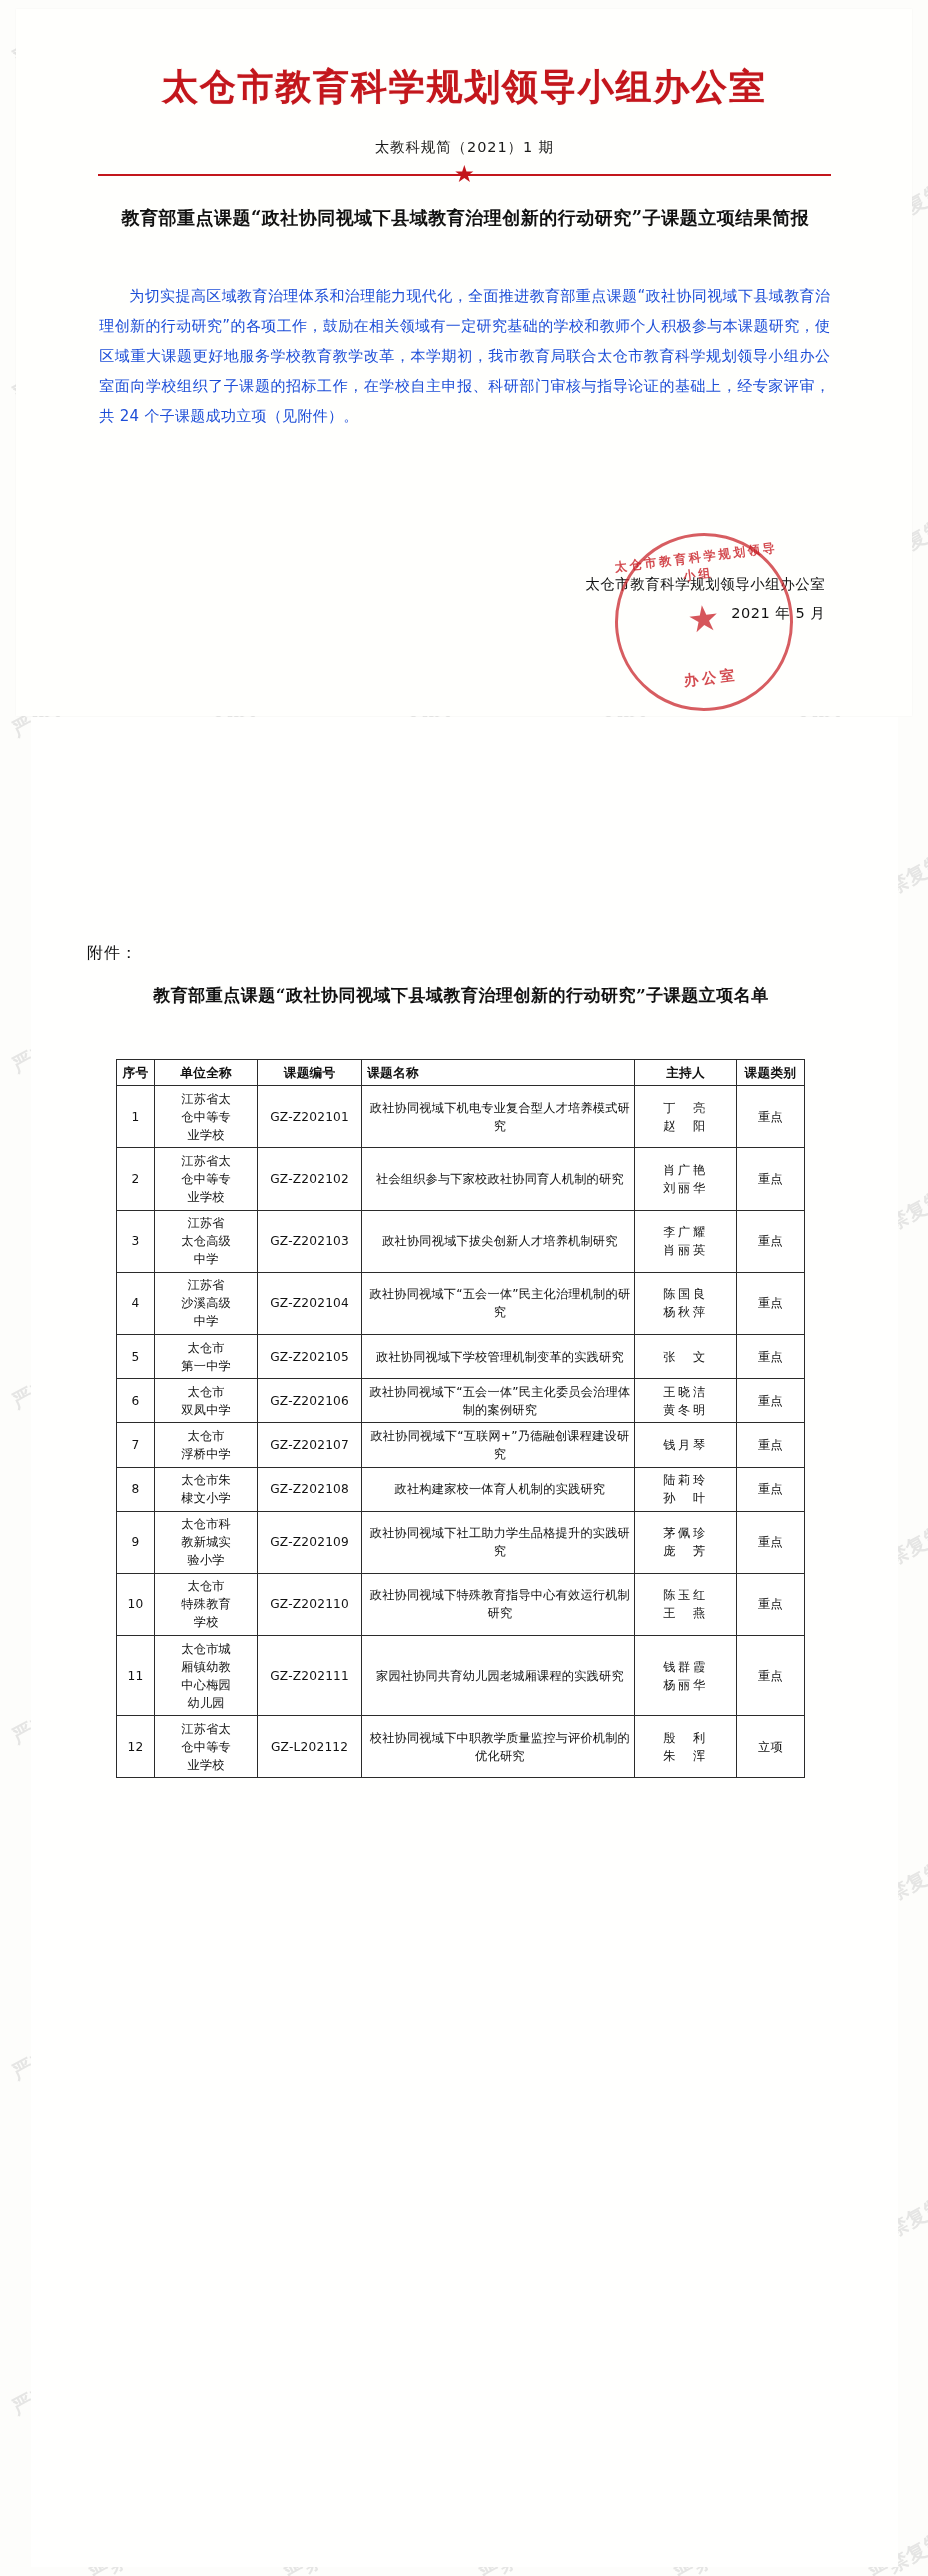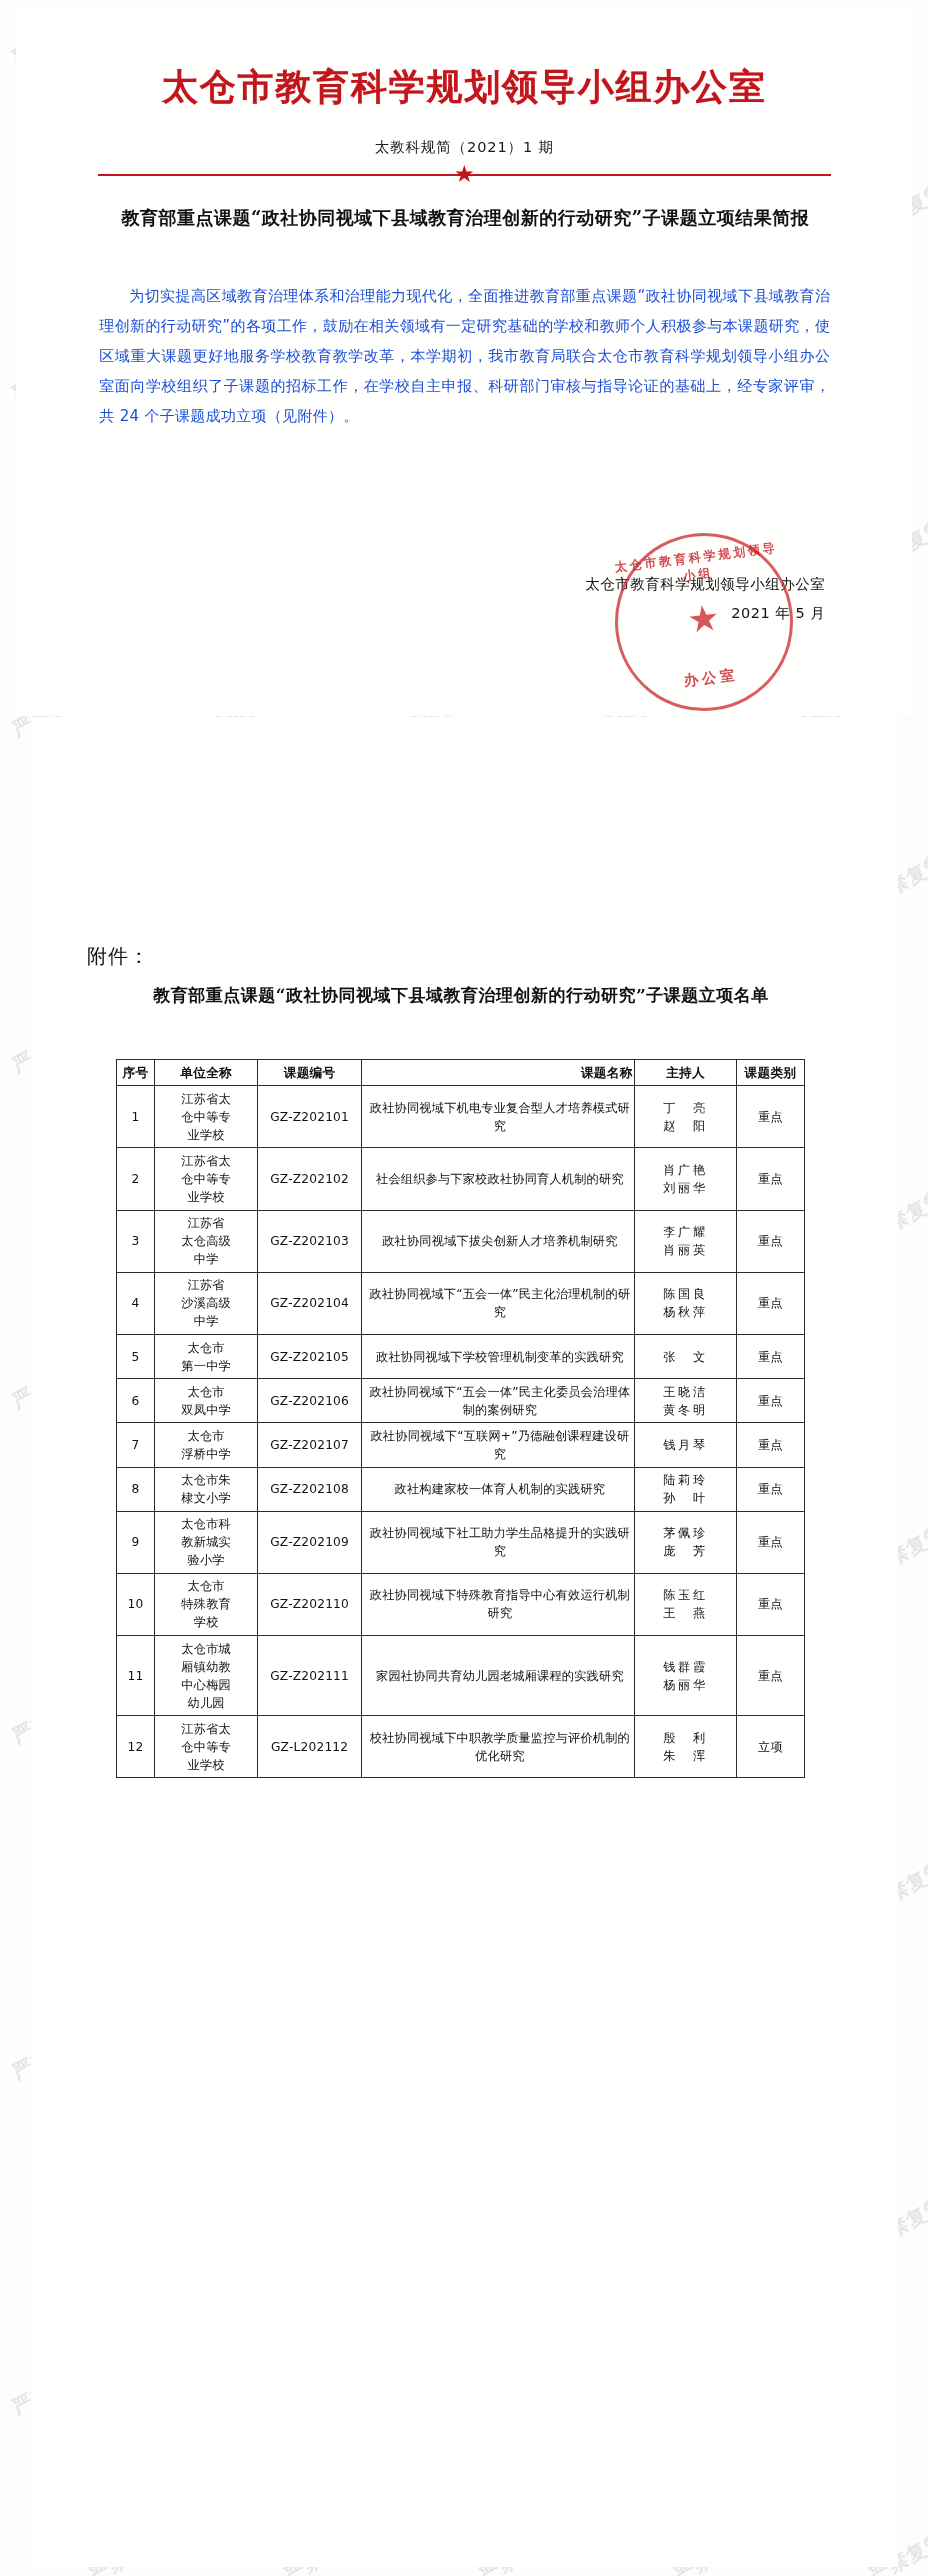--- a/index.html
+++ b/index.html
@@ -142,21 +142,21 @@
   
   .sheet2 {
     position:absolute;
     left:31px; top:717px;
     width:867px; height:1850px;
     background:#fffffe;
   }
   .annex-label {
     position:absolute;
     left:87px; top:943px;
-    font-size:20px;
+    font-size:16px;
     letter-spacing:0.9px;
   }
   .annex-title {
     position:absolute;
     left:71px; top:978px;
     width:780px;
     text-align:center;
     font-family:"DejaVu Serif", serif;
     font-weight:bold;
     font-size:17px;
@@ -304,21 +304,21 @@
   <div class="sheet2"></div>
   <div class="annex-label">附件：</div>
   <div class="annex-title">教育部重点课题“政社协同视域下县域教育治理创新的行动研究”子课题立项名单</div>
 
   <table class="proj">
     <thead>
       <tr>
         <th class="c-idx">序号</th>
         <th class="c-unit">单位全称</th>
         <th class="c-code">课题编号</th>
-        <th class="c-name" style="text-align:right">课题名称</th>
+        <th class="c-name" style="text-align:left">课题名称</th>
         <th class="c-lead">主持人</th>
         <th class="c-type">课题类别</th>
       </tr>
     </thead>
     <tbody id="projBody">
         <tr>
           <td class="c-idx">1</td>
           <td class="c-unit">
             <div class="stack">
               <span>江苏省太</span>

